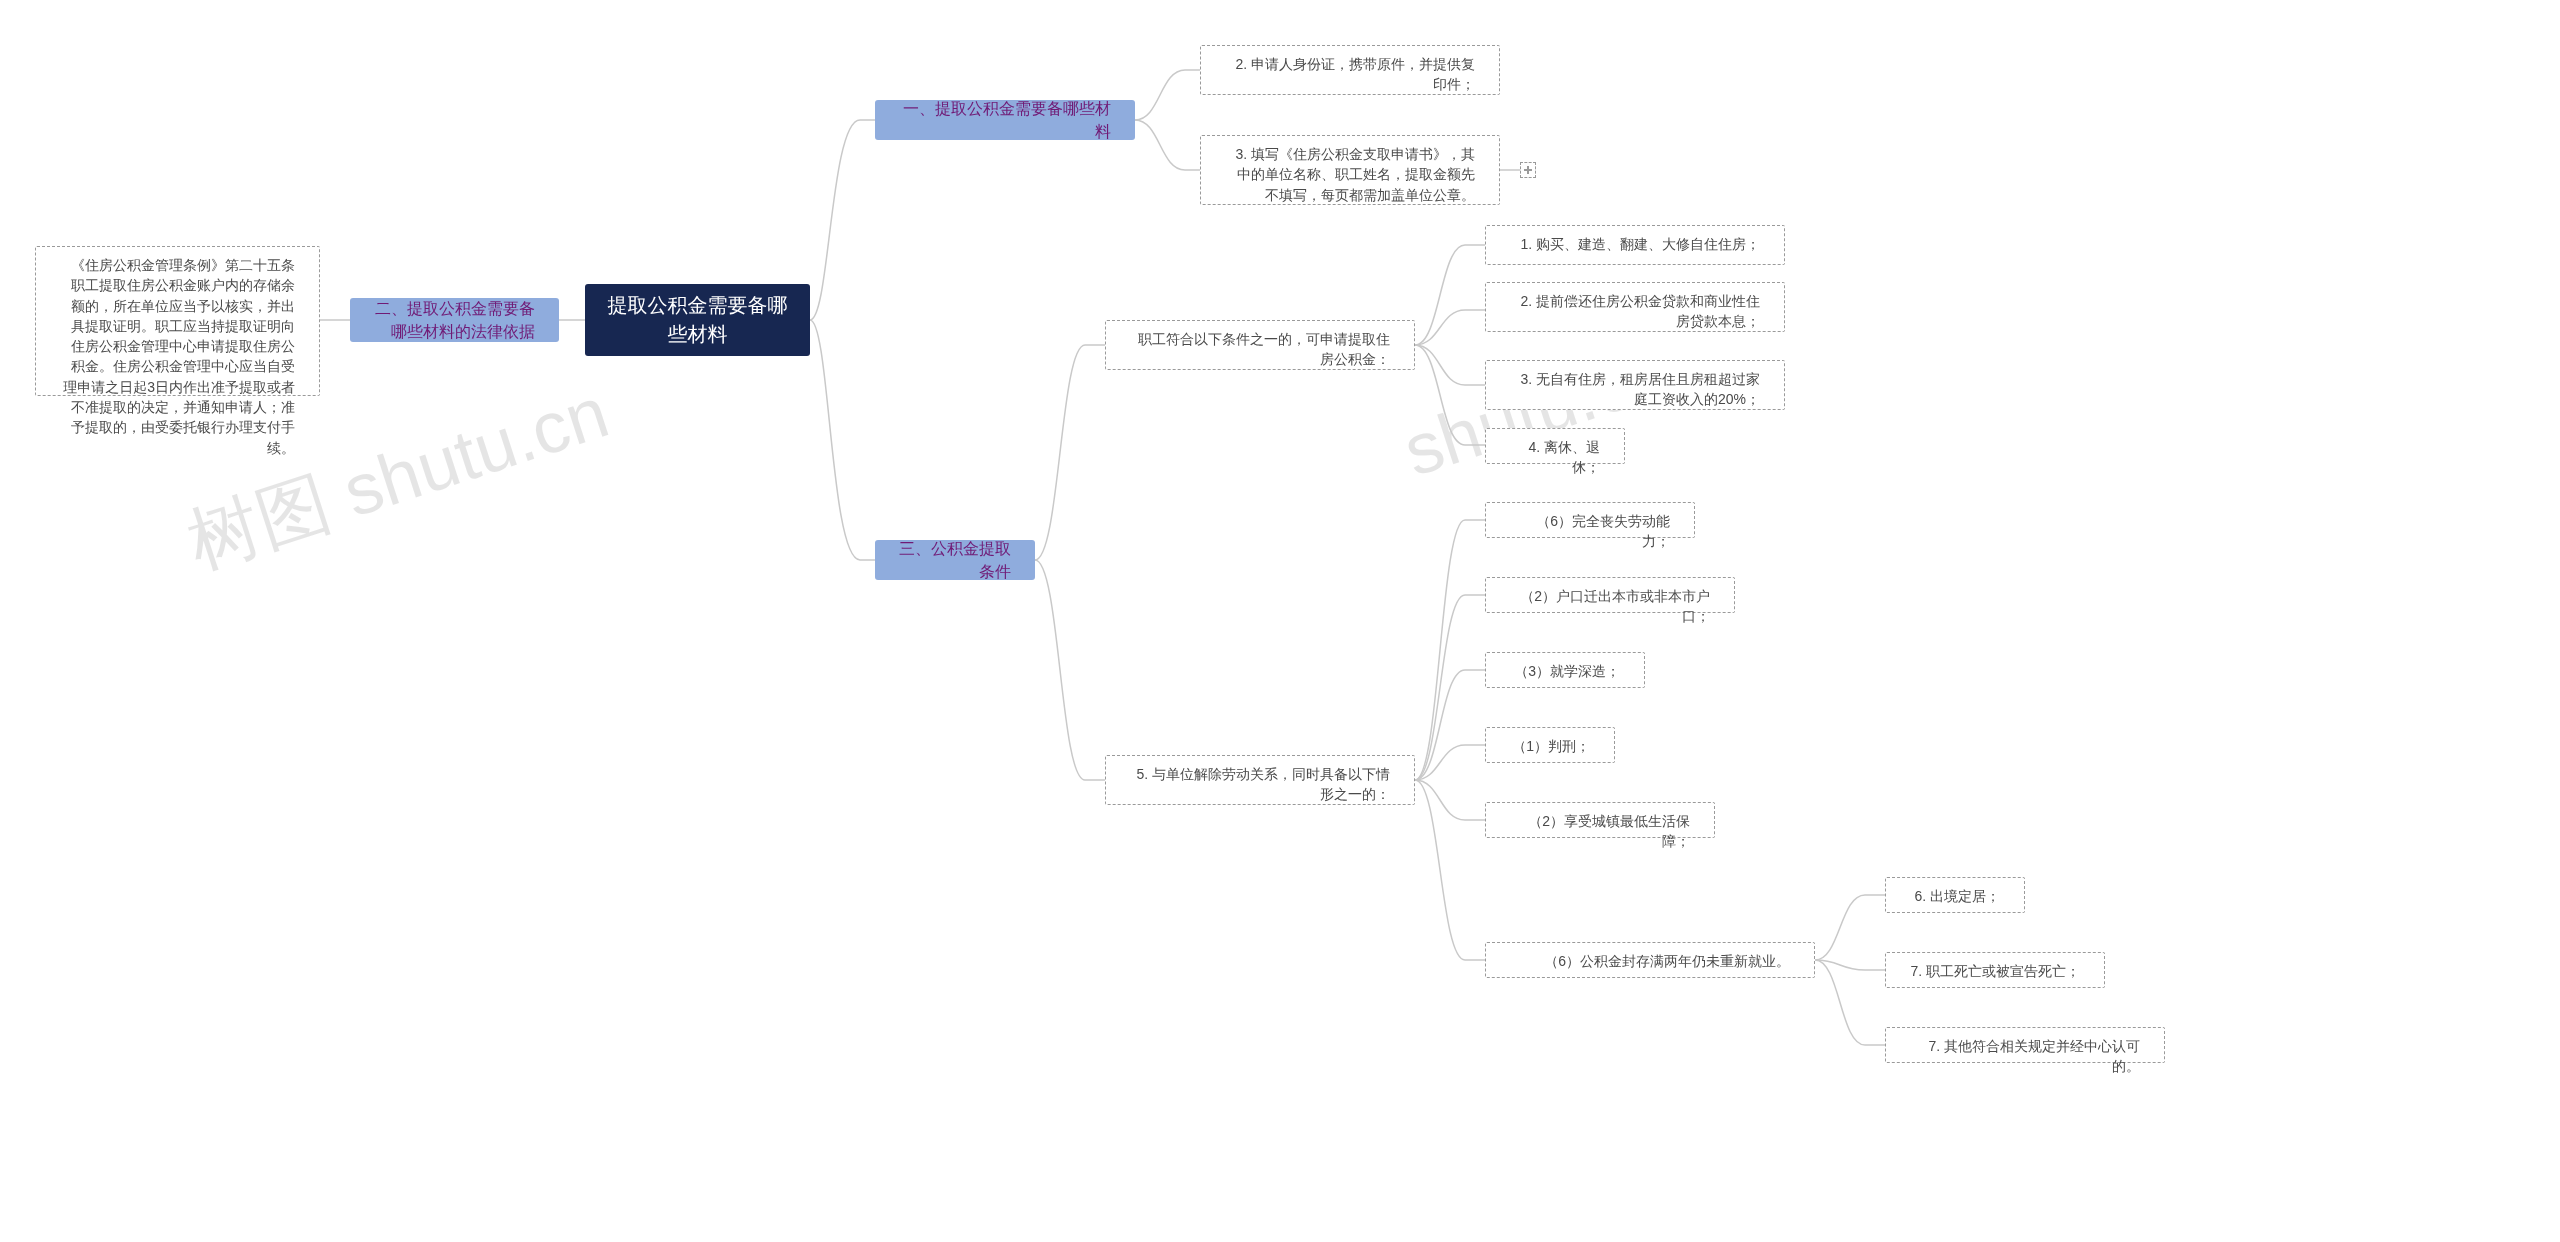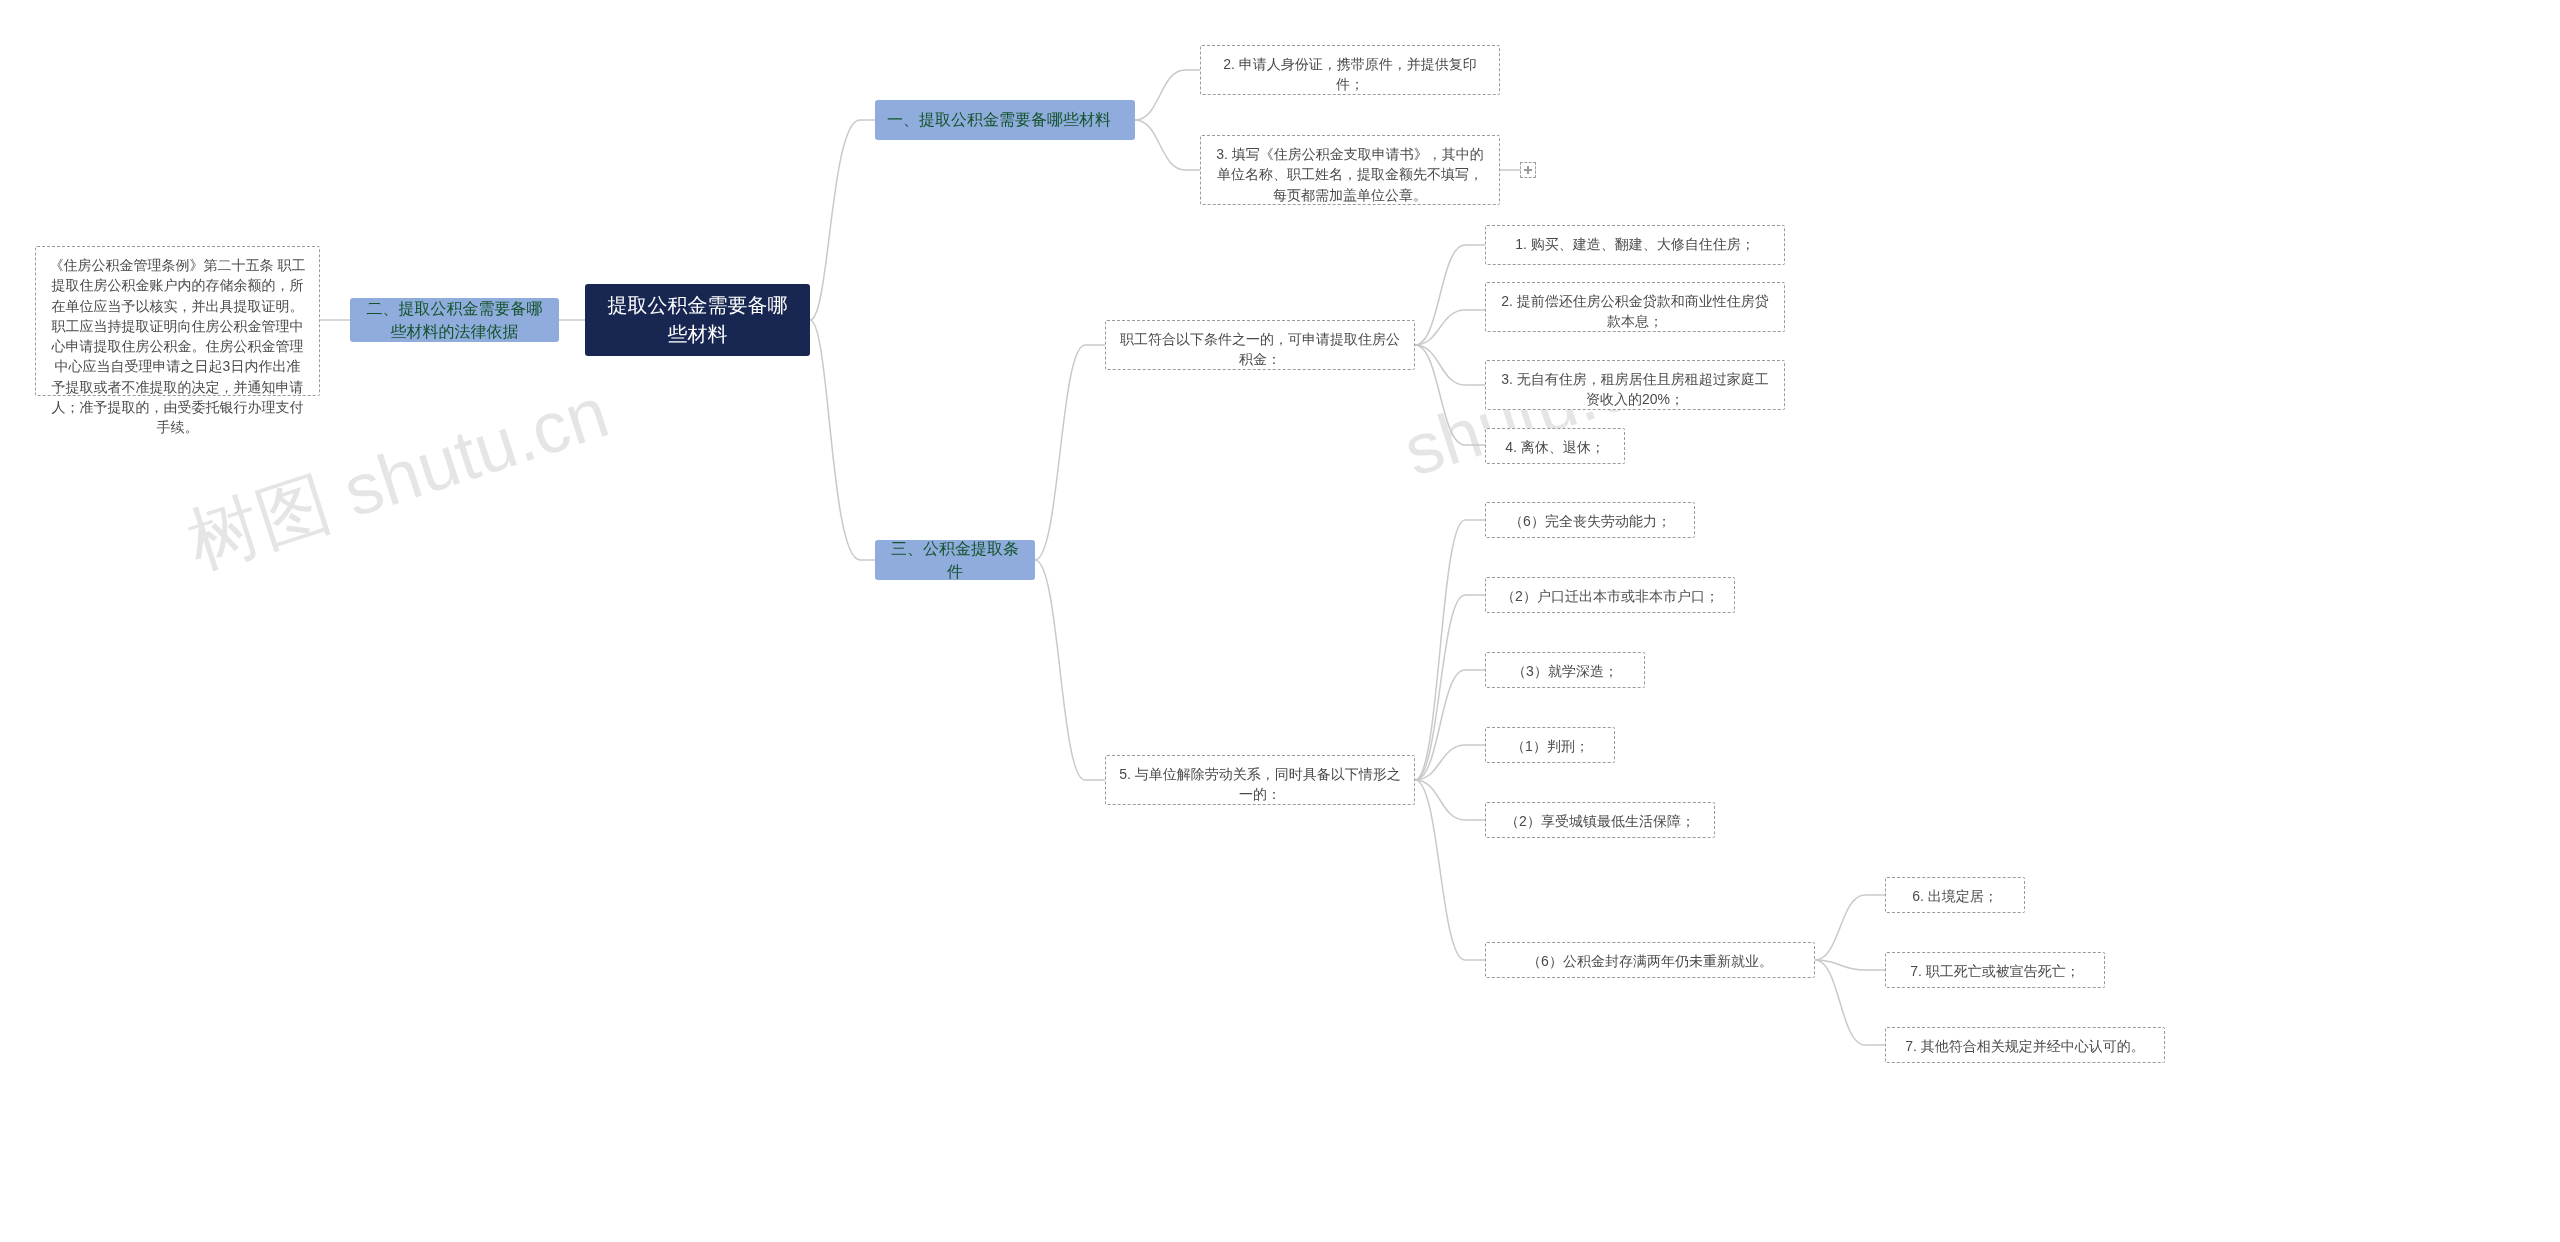--- a/index.html
+++ b/index.html
@@ -8,40 +8,40 @@
     width: 2560px;
     height: 1242px;
     background: #ffffff;
     font-family: "Microsoft YaHei", "PingFang SC", "Heiti SC", sans-serif;
     overflow: hidden;
     position: relative;
   }
   .node {
     position: absolute;
     box-sizing: border-box;
-    padding: 8px 12px;
+    padding: 8px 24px;
     font-size: 14px;
     line-height: 1.45;
     color: #333;
-    text-align: center;
+    text-align: right;
   }
   .root {
     background: #172751;
     color: #ffffff;
     font-size: 20px;
     text-align: center;
     display: flex;
     align-items: center;
     justify-content: center;
     border-radius: 3px;
     padding: 10px 22px;
   }
   .sub {
     background: #8facdd;
-    color: #14532d;
+    color: #701a75;
     font-size: 16px;
     border-radius: 3px;
     display: flex;
     align-items: center;
   }
   .leaf {
     border: 1.5px dashed #9a9a9a;
     background: #ffffff;
     color: #4a4a4a;
     border-radius: 2px;

